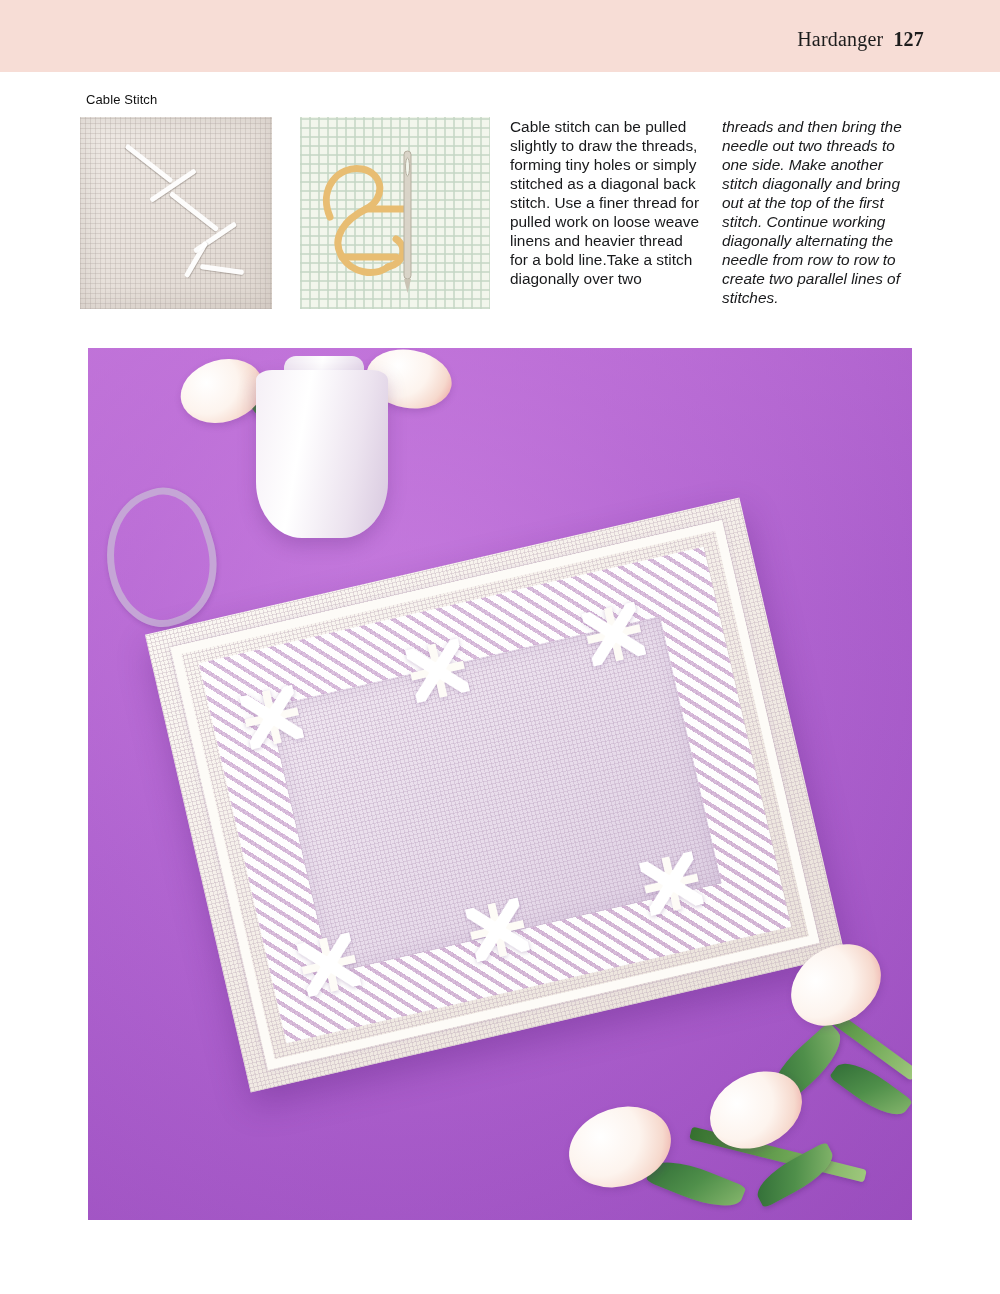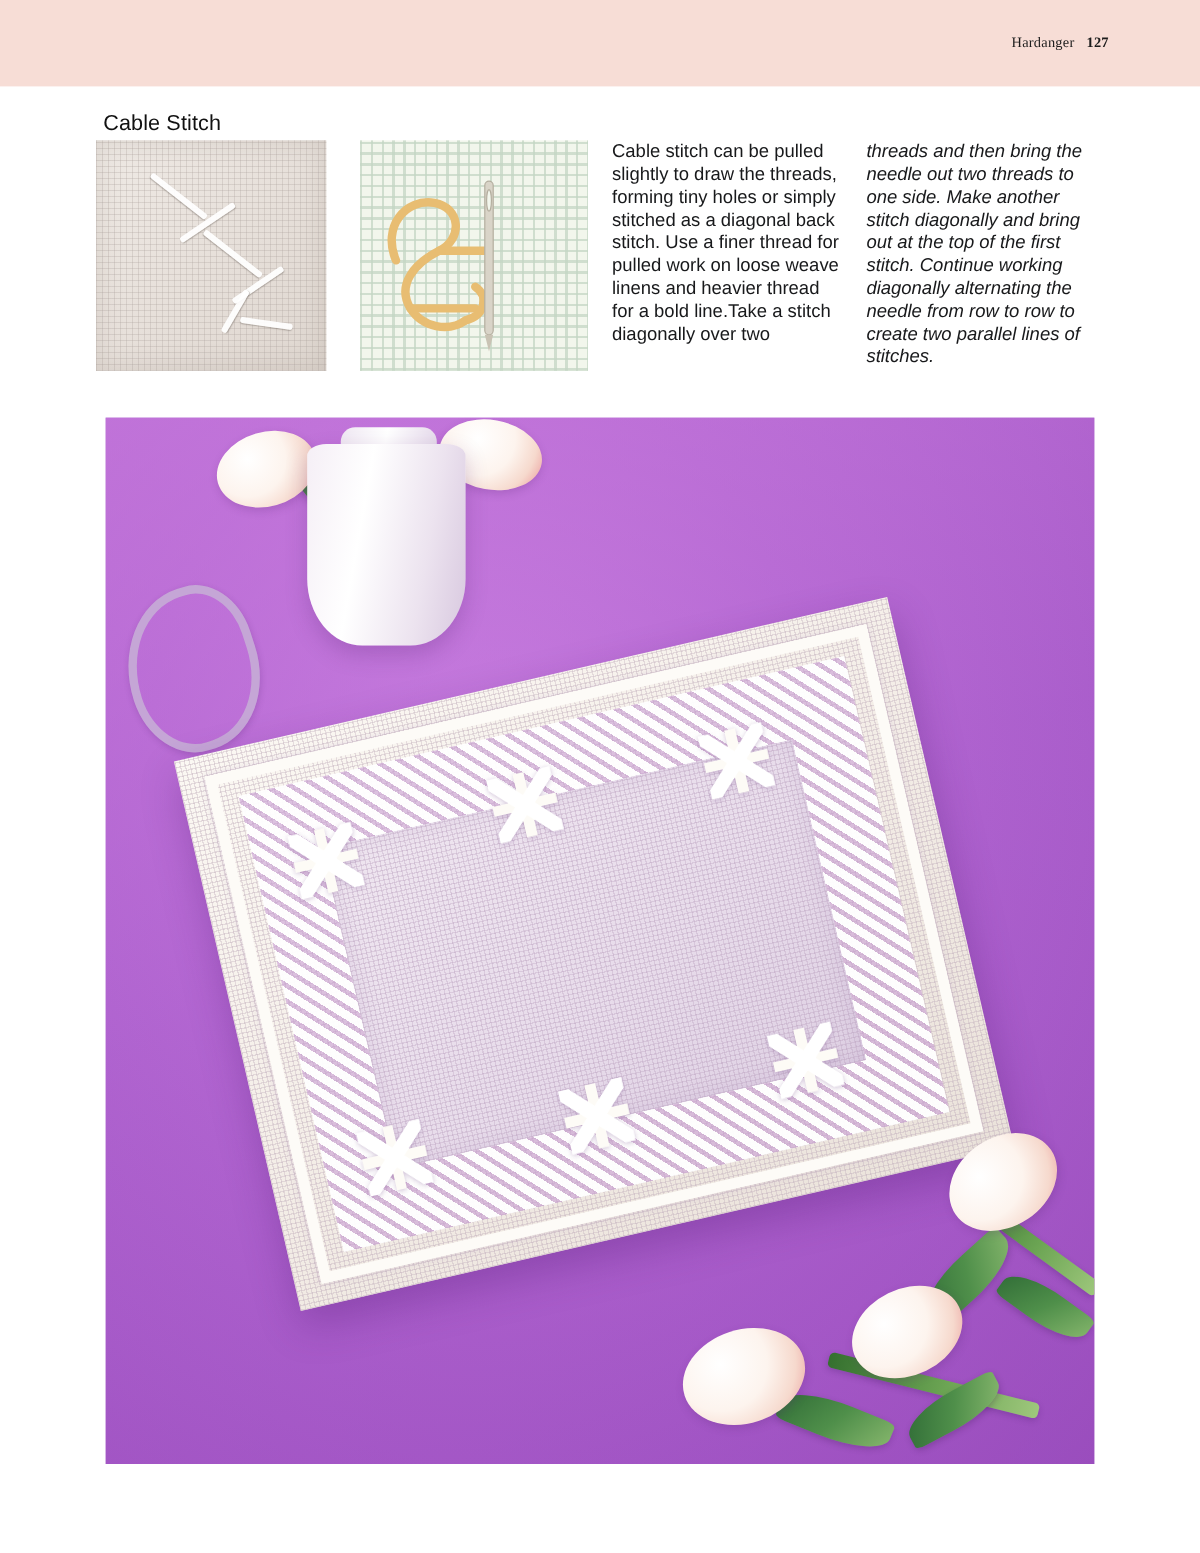--- a/index.html
+++ b/index.html
@@ -22,36 +22,36 @@
     top: 0;
     width: 1000px;
     height: 72px;
     background: #f7ddd6;
   }
   .header-text {
     position: absolute;
     right: 76px;
     top: 28px;
     font-family: "Liberation Serif", serif;
-    font-size: 12px;
+    font-size: 20px;
     color: #1c1c1c;
     letter-spacing: 0.2px;
     white-space: nowrap;
   }
   .header-text .page-num {
     font-weight: bold;
     margin-left: 10px;
   }
 
   
   .section-title {
     position: absolute;
     left: 86px;
     top: 92px;
-    font-size: 18px;
+    font-size: 13px;
     color: #111111;
     letter-spacing: 0.1px;
   }
 
   
   .swatch-fabric {
     position: absolute;
     left: 80px;
     top: 117px;
     width: 192px;

